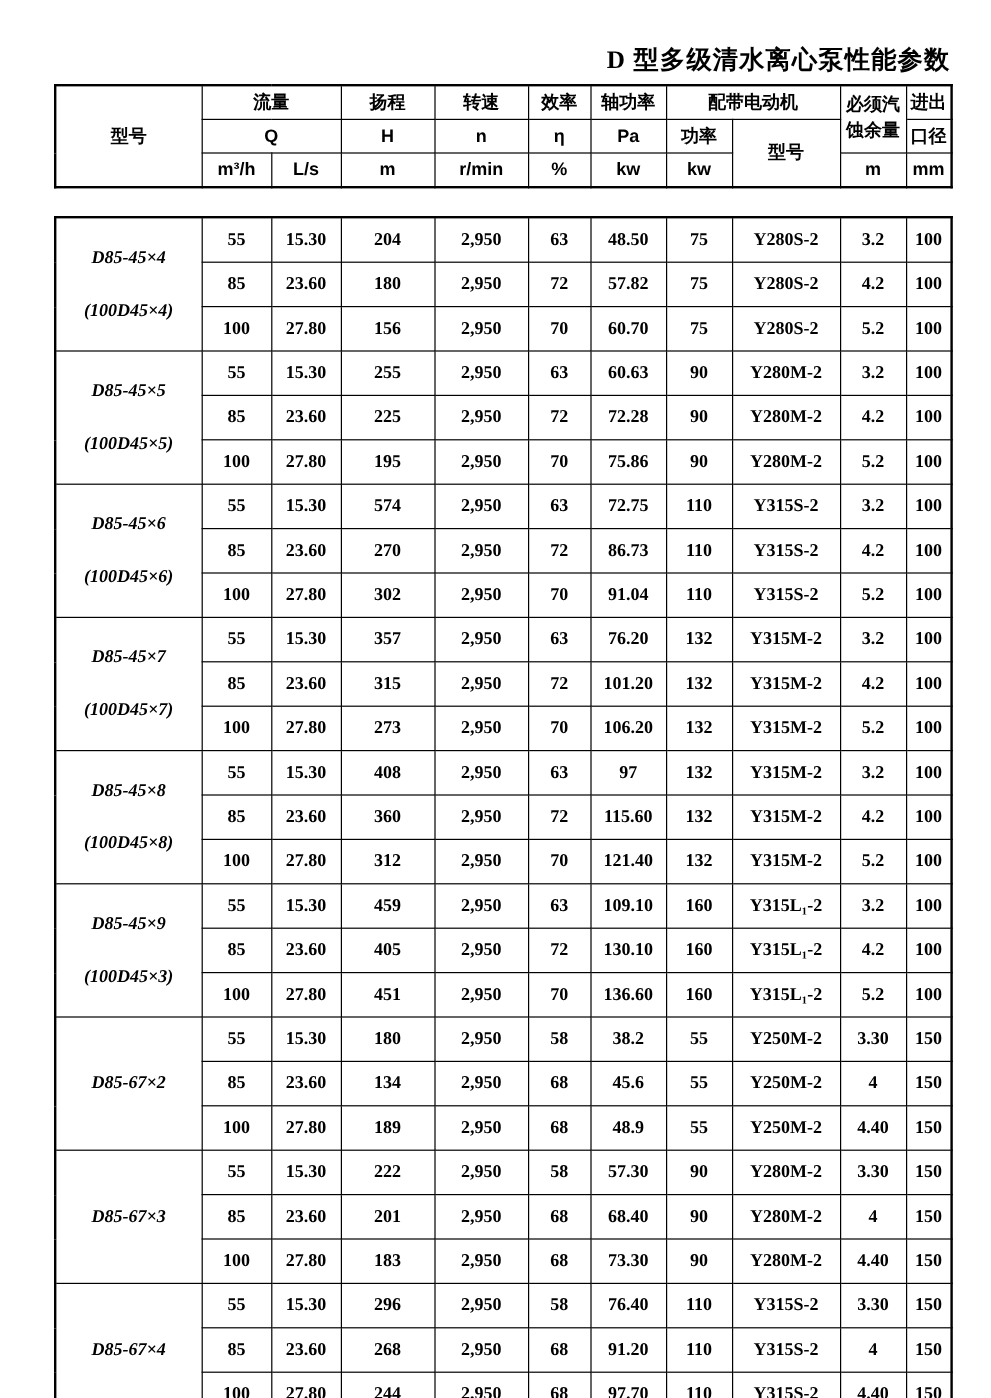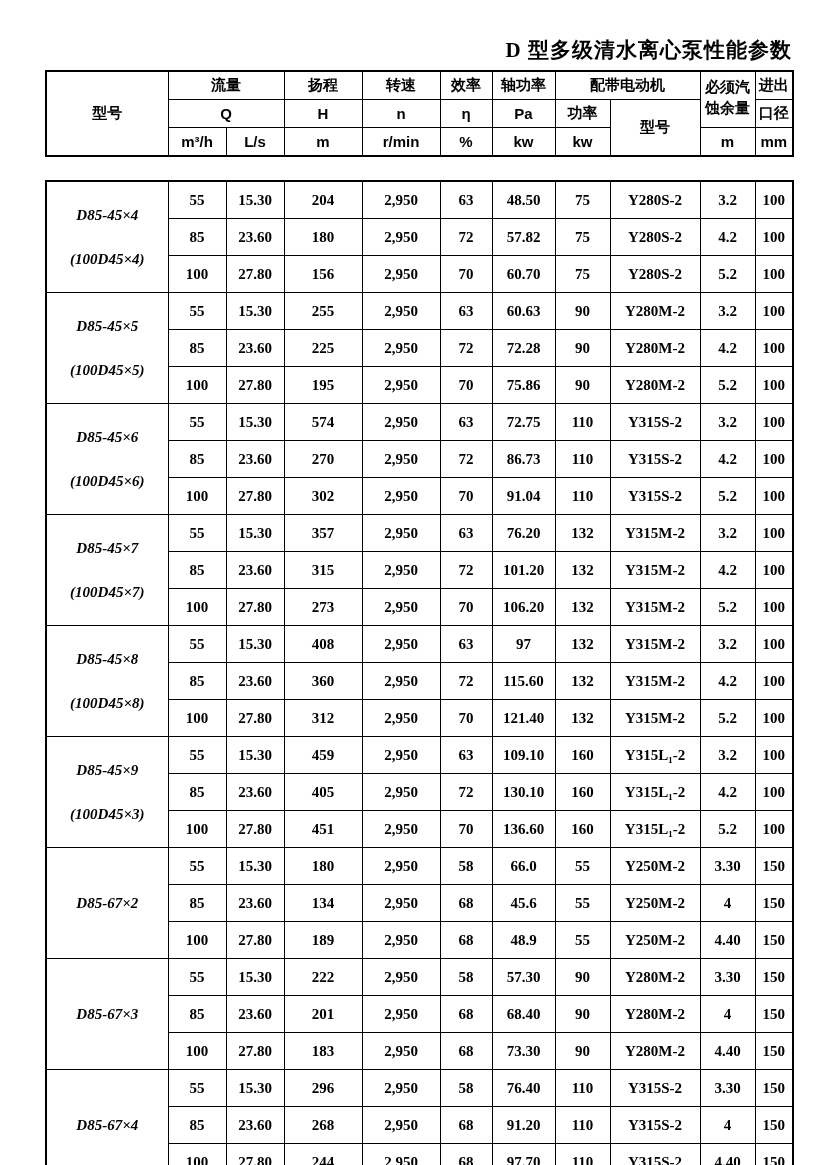--- a/index.html
+++ b/index.html
@@ -352,21 +352,21 @@
         </tr>
         <tr>
           <td rowspan="3" class="model-cell">
             <div>D85-67×2</div>
           </td>
           <td>55</td>
           <td>15.30</td>
           <td>180</td>
           <td>2,950</td>
           <td>58</td>
-          <td>66.0</td>
+          <td>38.2</td>
           <td>55</td>
           <td>Y250M-2</td>
           <td>3.30</td>
           <td>150</td>
         </tr>
         <tr>
           <td>85</td>
           <td>23.60</td>
           <td>134</td>
           <td>2,950</td>

